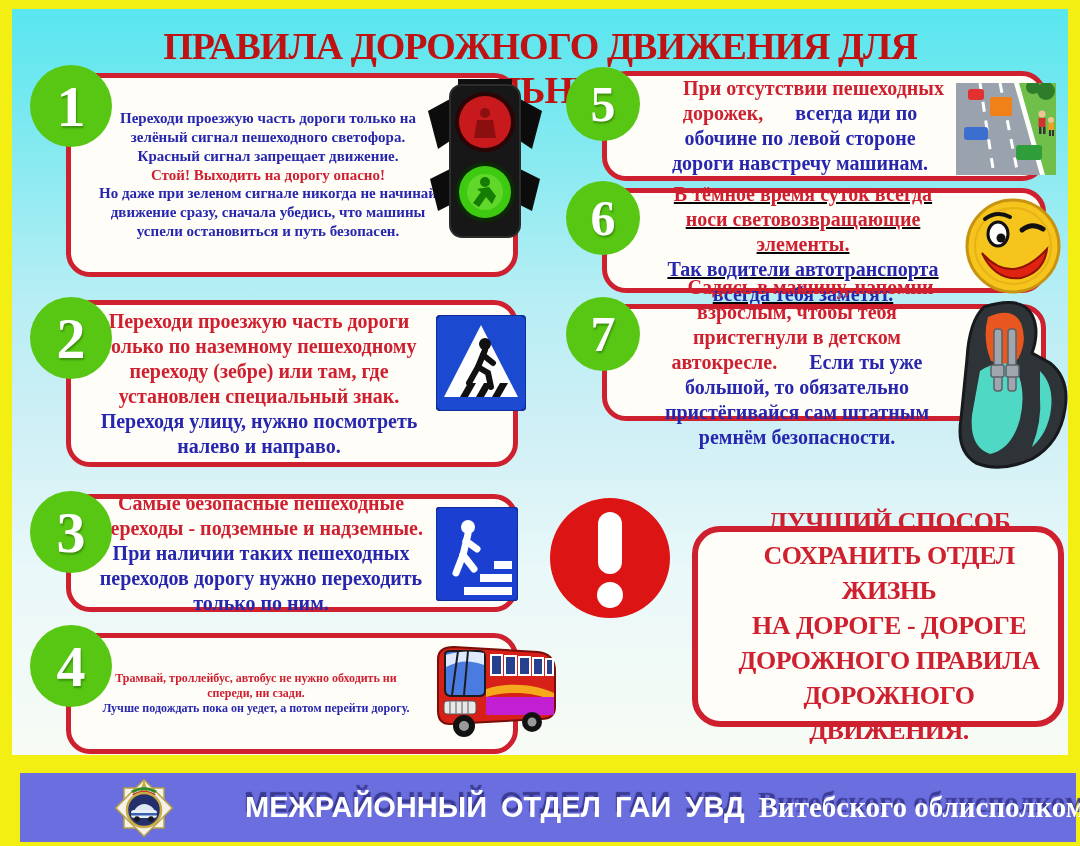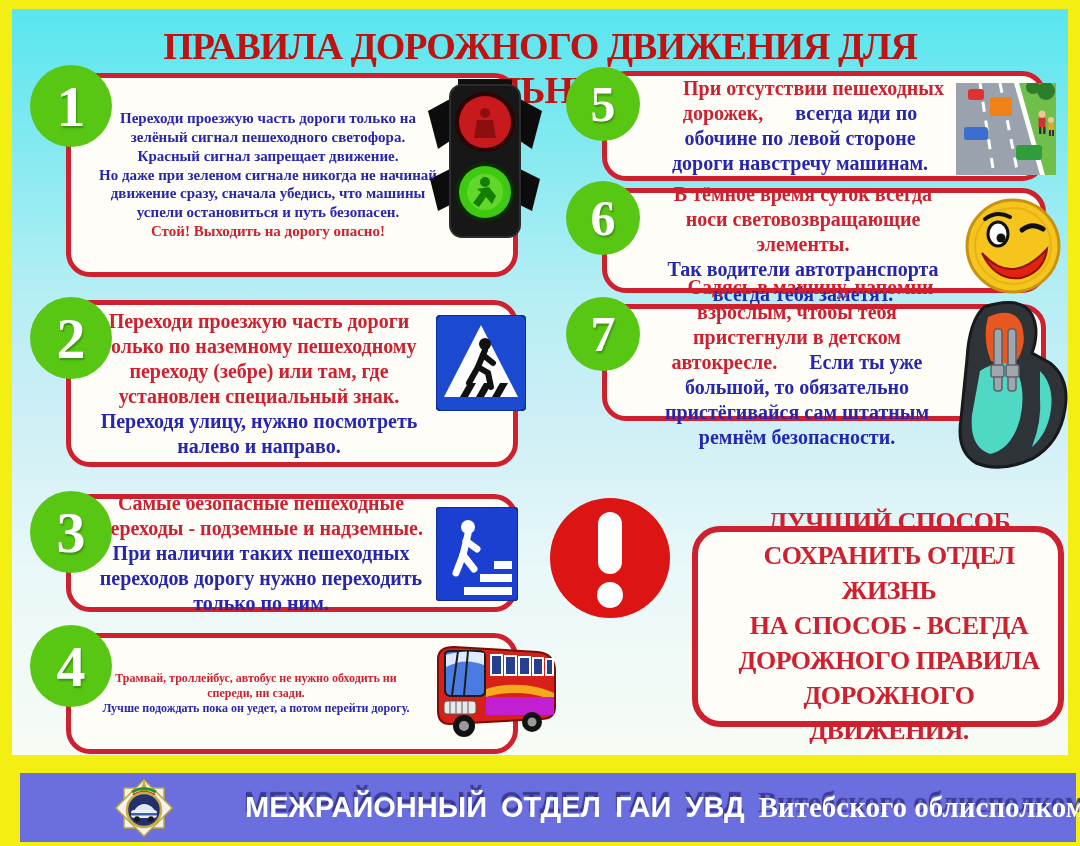--- a/index.html
+++ b/index.html
@@ -21,21 +21,21 @@
         text-shadow:1px 2px 2px rgba(30,90,0,.5);}
   .num-l{width:82px;height:82px;font-size:58px;left:18px;}
   .num-r{width:74px;height:74px;font-size:50px;left:554px;}
   .art{position:absolute;z-index:4;}
   
   .box1{left:54px;top:64px;width:452px;height:204px;padding:4px 68px 4px 20px;font-size:15px;}
   .box2{left:54px;top:291px;width:452px;height:167px;padding:4px 90px 4px 24px;font-size:20px;}
   .box3{left:54px;top:485px;width:452px;height:118px;padding:4px 88px 4px 26px;font-size:20px;}
   .box4{left:54px;top:624px;width:452px;height:121px;padding:4px 98px 4px 26px;font-size:12px;}
   .box5{left:590px;top:62px;width:444px;height:110px;padding:4px 96px 4px 48px;font-size:20px;}
-  .box6{left:590px;top:179px;width:444px;height:105px;padding:12px 92px 4px 50px;font-size:20px;}
+  .box6{left:590px;top:179px;width:444px;height:105px;padding:12px 92px 4px 50px;font-size:20px;text-decoration:underline;}
   .box7{left:590px;top:295px;width:444px;height:117px;padding:4px 104px 4px 50px;font-size:20px;}
   
   .warn-box{left:652px;top:517px;width:372px;height:201px;border-width:6px;border-radius:28px;
         padding:8px 12px 8px 34px;z-index:2;margin-left:28px;}
   .warn-line{display:block;color:#cf2030;font-weight:bold;font-size:26px;line-height:1.34;letter-spacing:-0.5px;}
   .excl{position:absolute;left:538px;top:489px;width:120px;height:120px;border-radius:50%;
         background:#dd1414;z-index:4;}
   .excl .bar{position:absolute;left:48px;top:14px;width:24px;height:62px;background:#fff;border-radius:12px;}
   .excl .dot{position:absolute;left:47px;top:84px;width:26px;height:26px;background:#fff;border-radius:50%;}
   
@@ -53,22 +53,22 @@
 
 <div class="page">
   <div class="content">
 
     <h1 class="title">ПРАВИЛА ДОРОЖНОГО ДВИЖЕНИЯ ДЛЯ ШКОЛЬНИКОВ</h1>
 
     <section class="box box1">
       <p class="txt">
         <span class="seg t-blue">Переходи проезжую часть дороги только на зелёный сигнал пешеходного светофора.</span>
         <span class="seg t-blue">Красный сигнал запрещает движение.</span>
+        <span class="seg t-red">Стой! Выходить на дорогу опасно!</span>
         <span class="seg t-blue">Но даже при зеленом сигнале никогда не начинай движение сразу, сначала убедись, что машины успели остановиться и путь безопасен.</span>
-        <span class="seg t-red">Стой! Выходить на дорогу опасно!</span>
       </p>
     </section>
     <div class="num num-l" style="top:56px">1</div>
     <svg class="art" style="left:412px;top:68px" width="122" height="165" viewBox="0 0 122 165">
       <rect x="34" y="2" width="54" height="12" fill="#101010"></rect>
       <polygon points="26,22 4,34 14,72 26,64" fill="#0c0c0c"></polygon>
       <polygon points="96,22 118,34 108,72 96,64" fill="#0c0c0c"></polygon>
       <polygon points="26,92 6,102 14,134 26,128" fill="#0c0c0c"></polygon>
       <polygon points="96,92 116,102 108,134 96,128" fill="#0c0c0c"></polygon>
       <rect x="26" y="8" width="70" height="152" rx="12" fill="#171717" stroke="#2c2c2c" stroke-width="2"></rect>
@@ -226,21 +226,21 @@
         <rect x="42" y="28" width="8" height="62" rx="3"></rect>
         <rect x="56" y="28" width="8" height="62" rx="3"></rect>
         <rect x="39" y="64" width="13" height="12" rx="2"></rect>
         <rect x="54" y="64" width="13" height="12" rx="2"></rect>
       </g>
     </svg>
 
     <section class="box warn-box">
       <span class="warn-line">ЛУЧШИЙ СПОСОБ</span>
       <span class="warn-line">СОХРАНИТЬ ОТДЕЛ ЖИЗНЬ</span>
-      <span class="warn-line">НА СПОСОБ - ВСЕГДА</span>
+      <span class="warn-line">НА ДОРОГЕ - ДОРОГЕ</span>
       <span class="warn-line">ДОРОЖНОГО ПРАВИЛА</span>
       <span class="warn-line">ДОРОЖНОГО ДВИЖЕНИЯ.</span>
     </section>
     <div class="excl">
       <div class="bar"></div>
       <div class="dot"></div>
     </div>
 
   </div>
 

